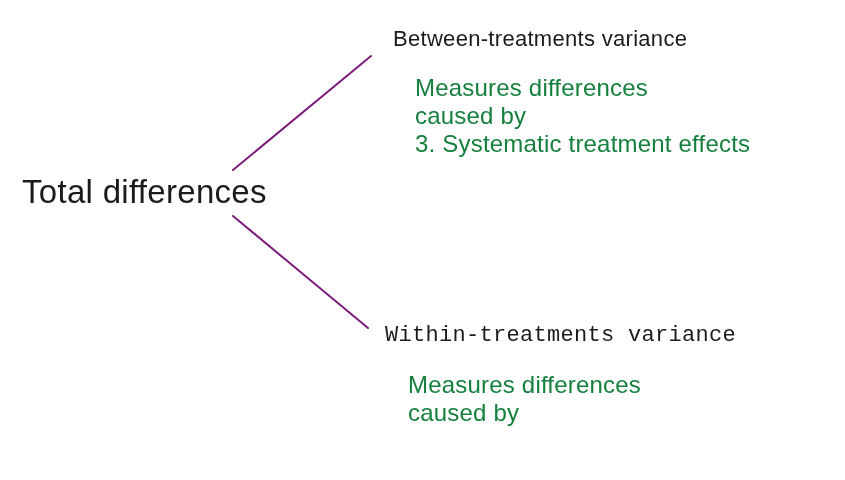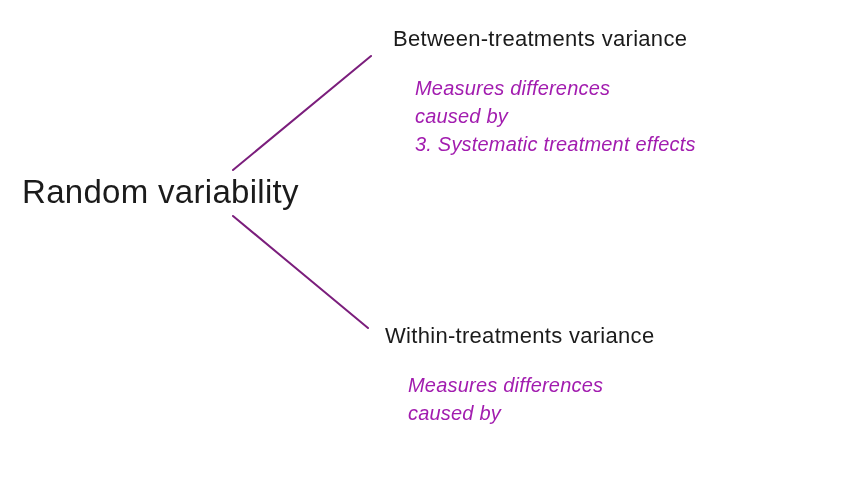--- a/index.html
+++ b/index.html
@@ -34,44 +34,43 @@
     pointer-events: none;
   }
   .branch-title {
     position: absolute;
     font-size: 22px;
     line-height: 1.1;
     letter-spacing: 0.3px;
     white-space: nowrap;
   }
   .branch-title.between { left: 393px; top: 27px; }
-  .branch-title.within  { left: 385px; top: 324px; }
+  .branch-title.within  { left: 385px; top: 324px; font-family: Liberation Mono, monospace; }
   .branch-notes {
     position: absolute;
-    font-size: 20px;
+    font-size: 24px;
     line-height: 28px;
     letter-spacing: 0.2px;
-    color: #a21caf;
+    color: #15803d;
     white-space: nowrap;
-    font-style: italic;
   }
   .branch-notes.between { left: 415px; top: 74px; }
   .branch-notes.within  { left: 408px; top: 371px; }
 </style>
 </head>
 <body>
 
 <div id="canvas">
 
   <svg id="connectors" viewBox="0 0 845 480" xmlns="http://www.w3.org/2000/svg">
     <line x1="233" y1="170" x2="371" y2="56" stroke-width="2" stroke-linecap="round" stroke="#7b1e7c"></line>
     <line x1="233" y1="216" x2="368" y2="328" stroke-width="2" stroke-linecap="round" stroke="#7b1e7c"></line>
   </svg>
 
-  <div class="root-label">Random variability</div>
+  <div class="root-label">Total differences</div>
 
   <div class="branch-title between">Between-treatments variance</div>
 
   <div class="branch-notes between">
     <div>Measures differences</div>
     <div>caused by</div>
     <div>3. Systematic treatment effects</div>
   </div>
 
   <div class="branch-title within">Within-treatments variance</div>

